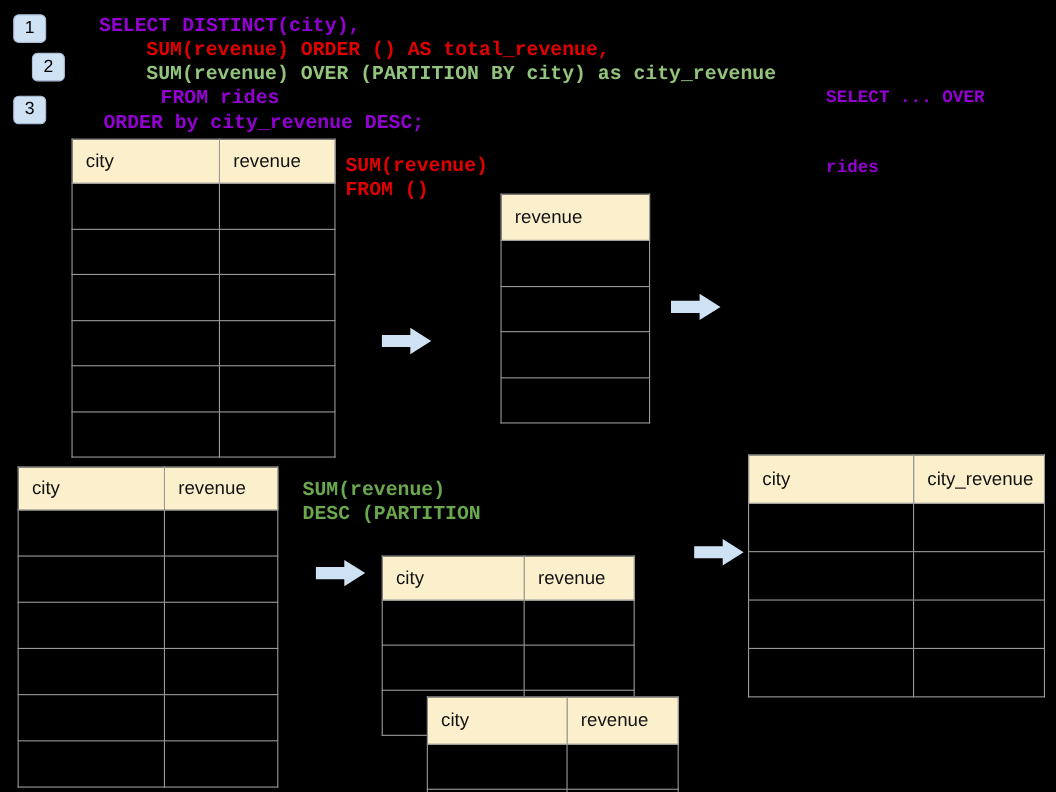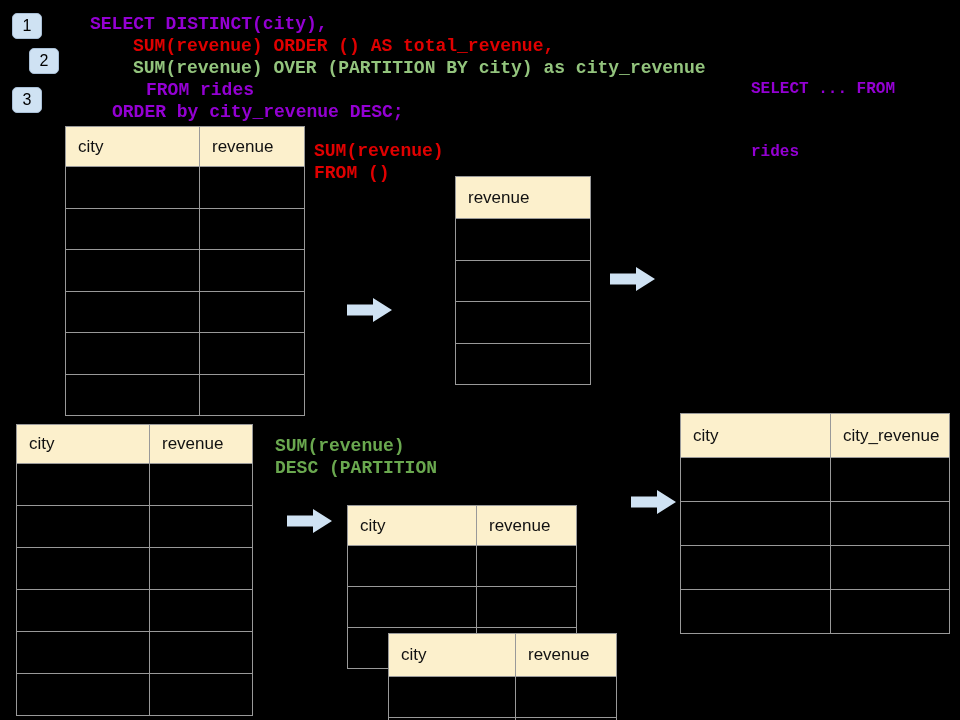--- a/index.html
+++ b/index.html
@@ -20,21 +20,21 @@
     white-space:pre;
   }
   .purple{color:var(--code-purple);}
   .red{color:var(--code-red);}
   .green-light{color:var(--code-green-light);}
 
   #sql-line-1{left:90px;top:13px;}
   #sql-line-2{left:133px;top:35px;}
   #sql-line-3{left:133px;top:57px;}
   #sql-line-4{left:110px;top:79px;margin-left:36px;}
-  #sql-line-5{left:112px;top:101px;}
+  #sql-line-5{left:94px;top:101px;}
 
   #side-note{
     position:absolute;left:751px;top:37px;
     font-family:"Liberation Mono", monospace;
     font-weight:700;font-size:16px;line-height:21px;
     color:var(--code-purple);white-space:pre;
   }
   #annot-total{position:absolute;left:314px;top:140px;}
   #annot-total .code-line{font-family:"Liberation Mono",monospace;font-weight:700;font-size:18px;line-height:22px;color:var(--code-red);white-space:pre;}
   #annot-partition{position:absolute;left:275px;top:435px;}
@@ -121,21 +121,21 @@
 
 <div>
   <div class="code purple" id="sql-line-1">SELECT DISTINCT(city),</div>
   <div class="code red" id="sql-line-2">SUM(revenue) ORDER () AS total_revenue,</div>
   <div class="code green-light" id="sql-line-3">SUM(revenue) OVER (PARTITION BY city) as city_revenue</div>
   <div class="code purple" id="sql-line-4">FROM rides</div>
   <div class="code purple" id="sql-line-5">ORDER by city_revenue DESC;</div>
 </div>
 
 <div id="side-note">
-  <div class="code-line">SELECT ... FROM</div>
+  <div class="code-line">SELECT ... OVER</div>
   <div class="code-line">rides</div>
 </div>
 
 <div id="annot-total">
   <div class="code-line">SUM(revenue)</div>
   <div class="code-line">FROM ()</div>
 </div>
 
 <div id="annot-partition">
   <div class="code-line">SUM(revenue)</div>

